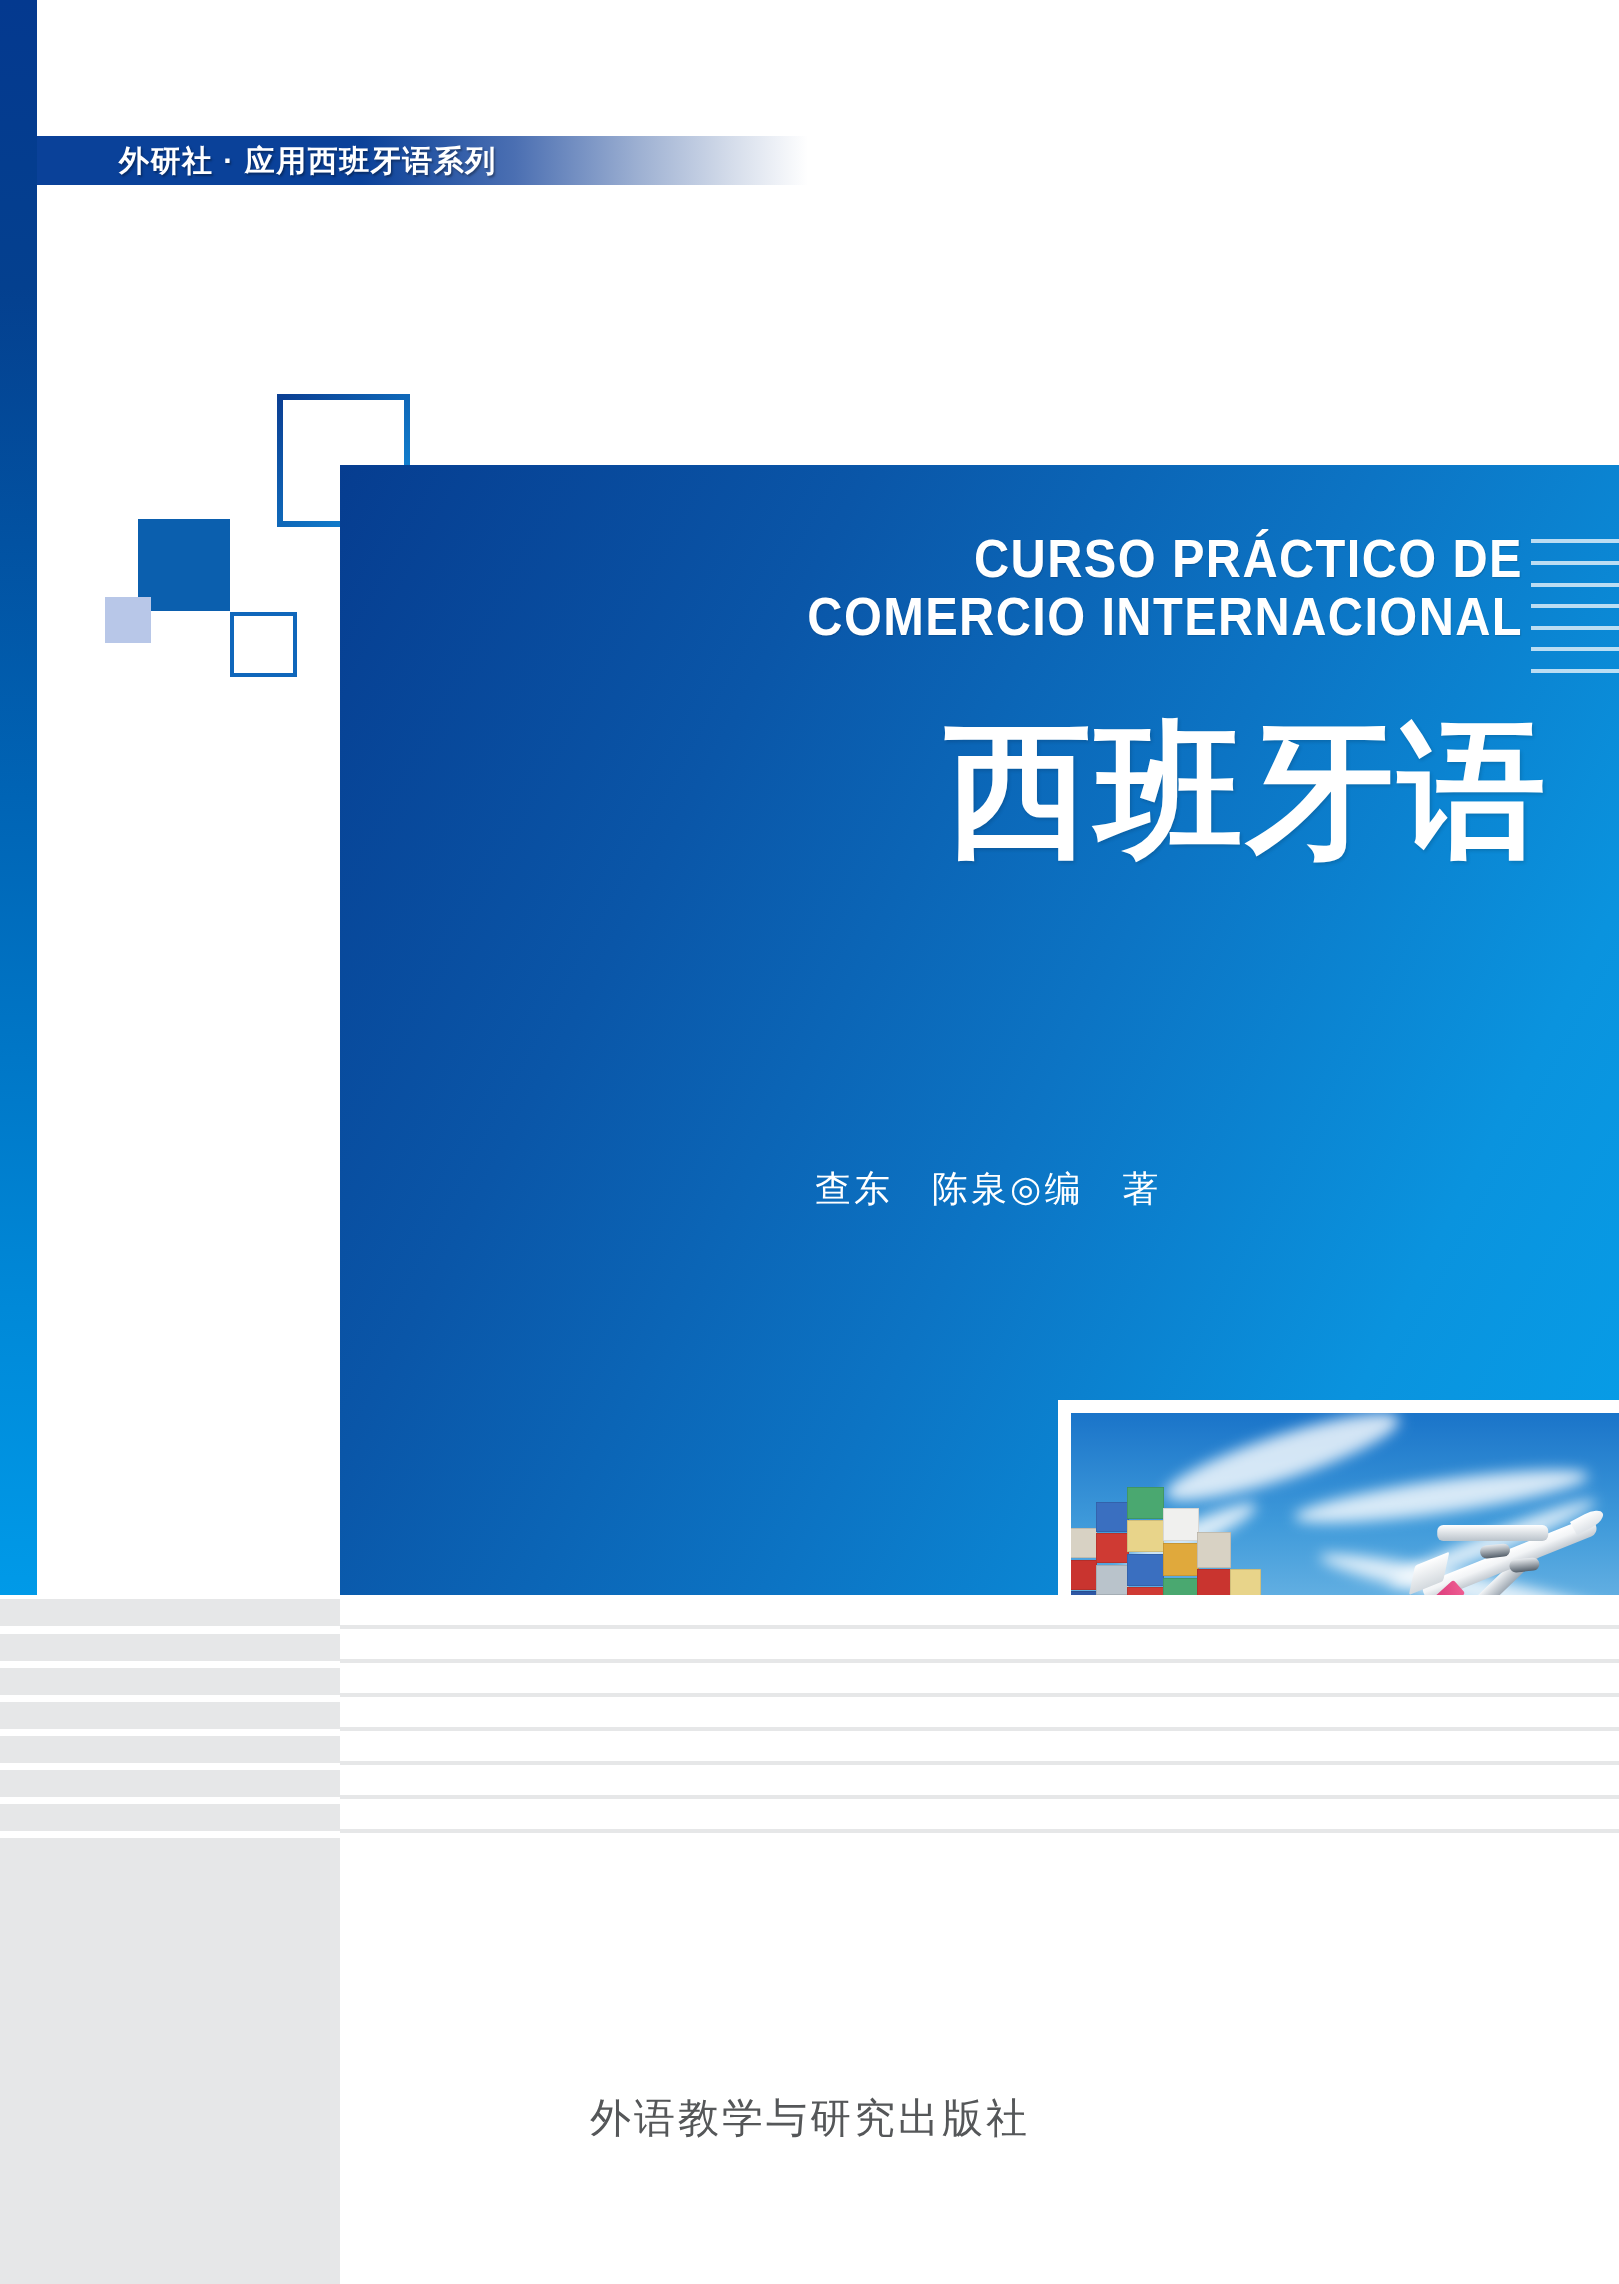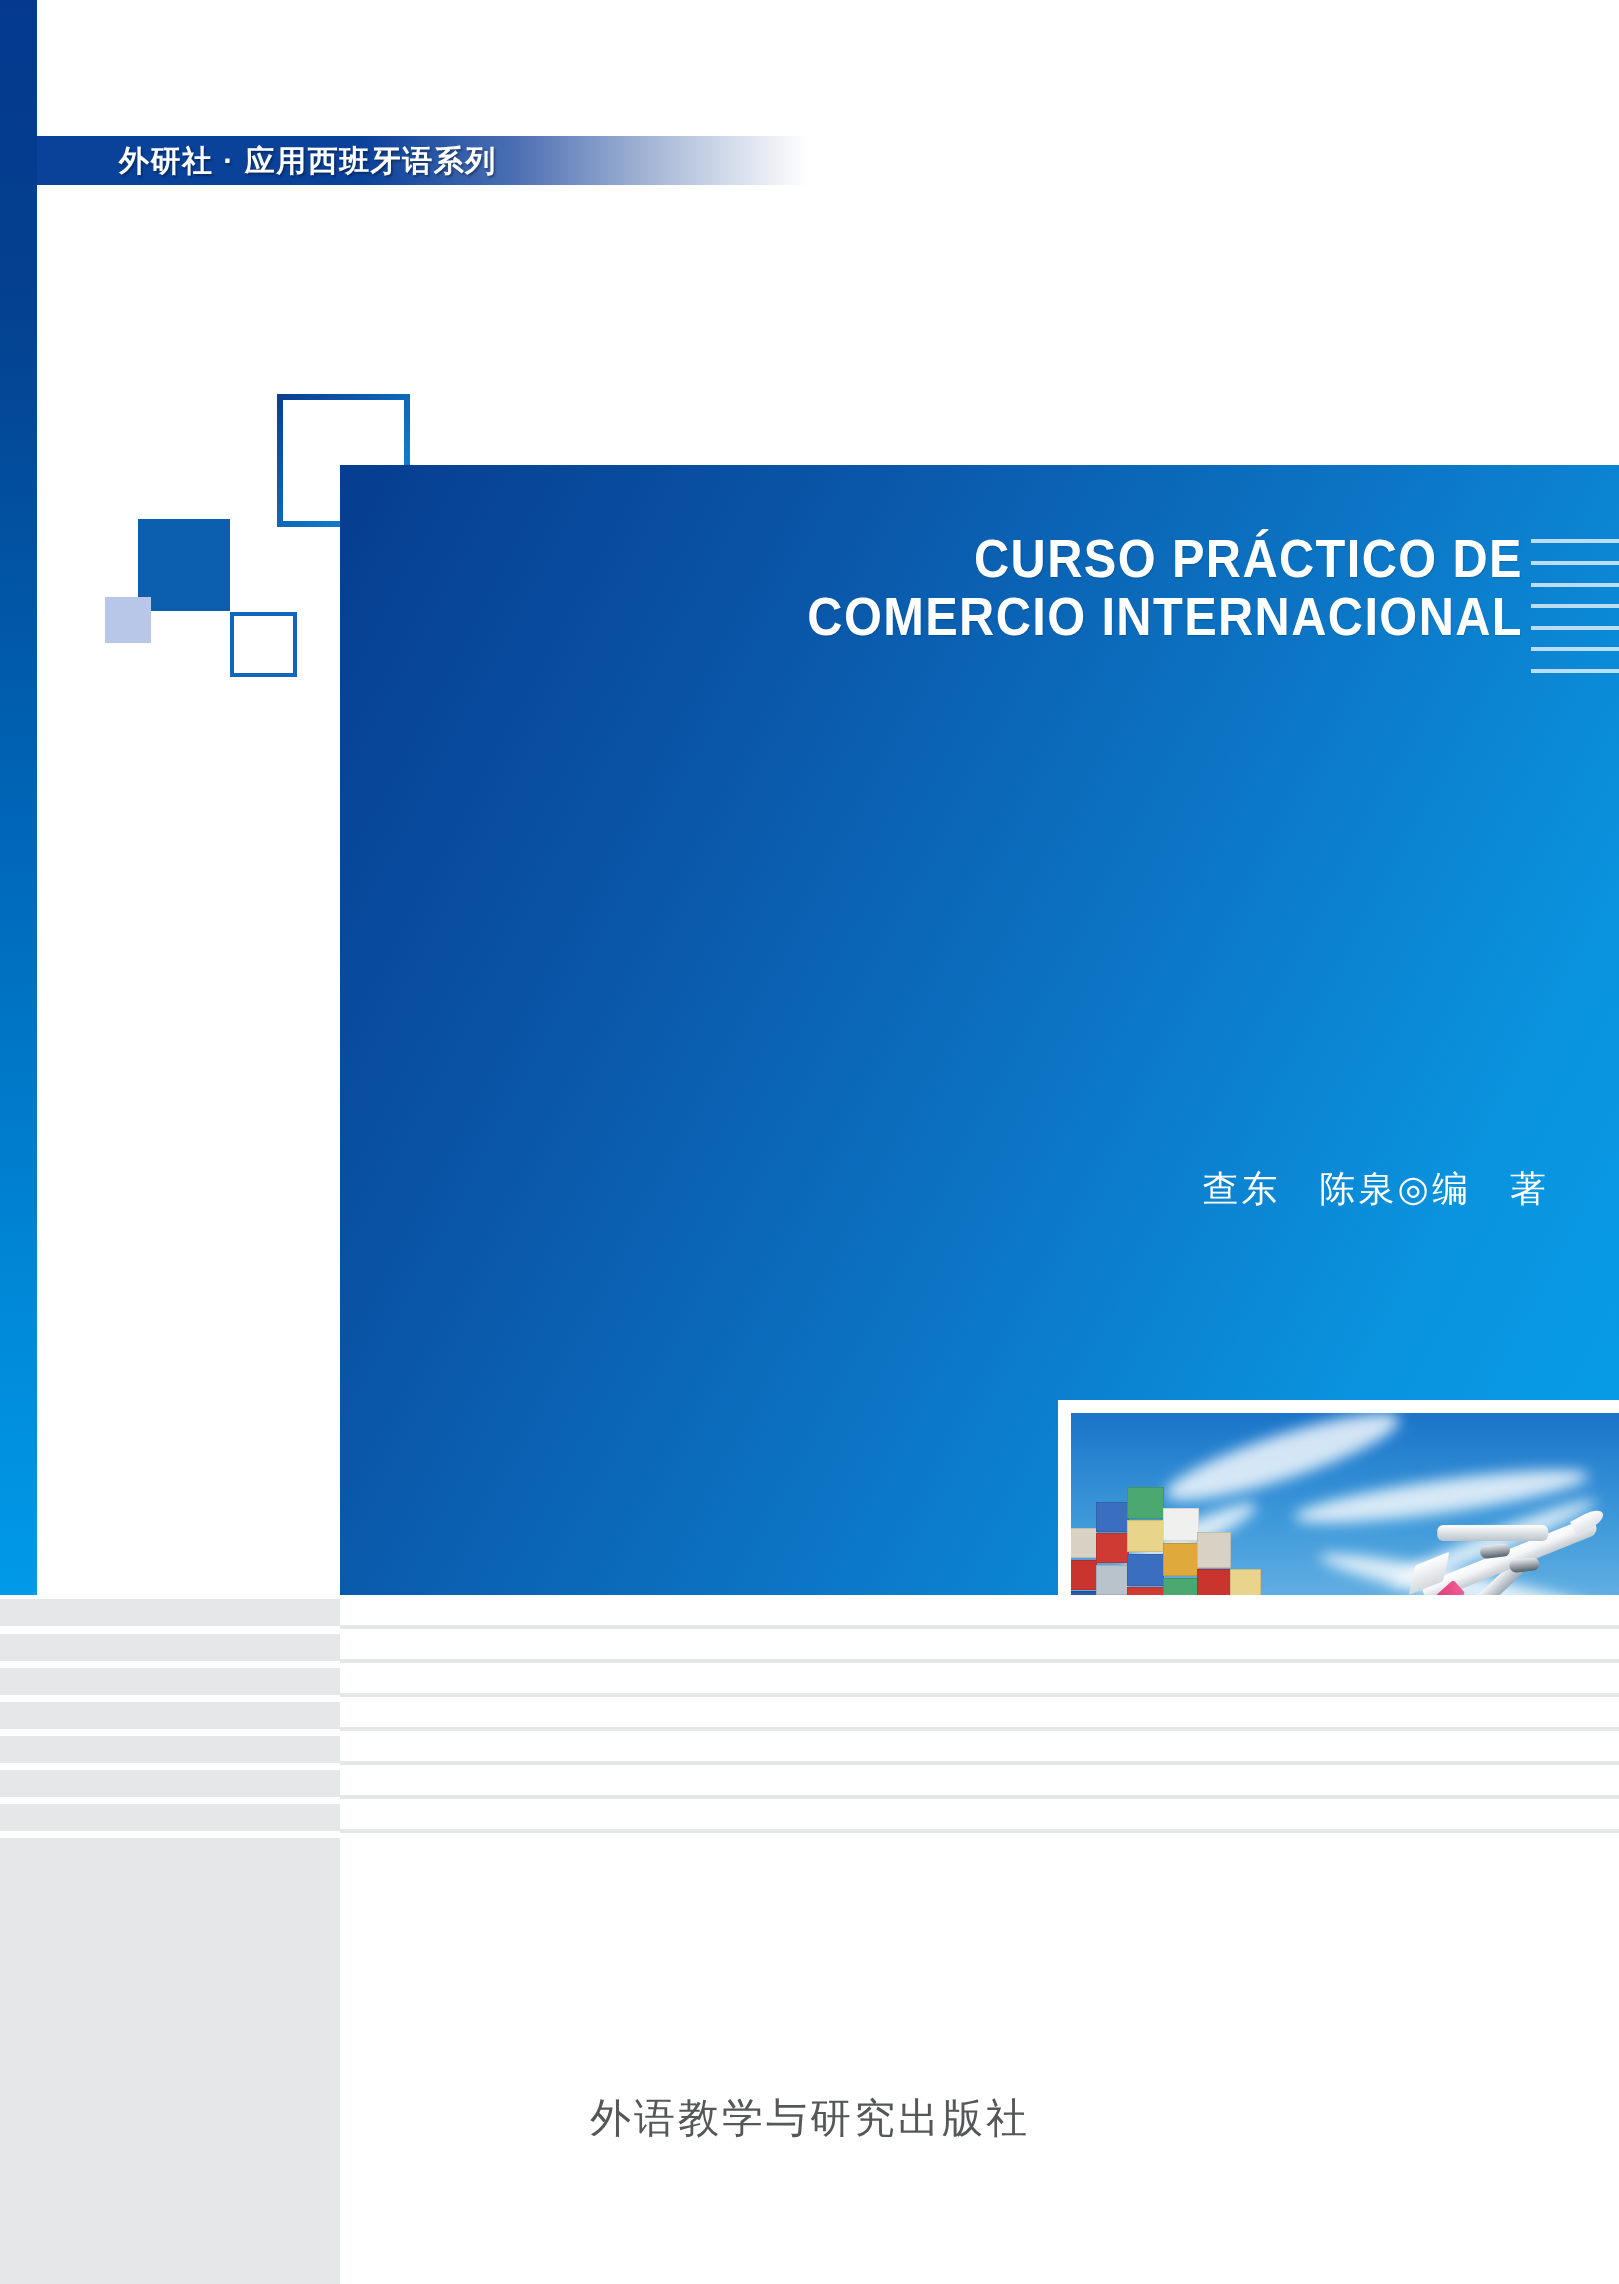--- a/index.html
+++ b/index.html
@@ -128,21 +128,20 @@
     font-family:"DejaVu Sans","Liberation Sans",sans-serif;
     text-shadow:1.5px 1.5px 3.7px rgba(0,0,0,.14);
   }
   .cn-title div{white-space:nowrap;}
 
   
   .authors{
     position:absolute;
     left:815px; top:1165px;
     width:734px;
-    text-align:right;
     color:#ffffff;
     font-size:36px;
     letter-spacing:3px;
     font-family:"DejaVu Sans","Liberation Sans",sans-serif;
     white-space:nowrap;
   }
 
   
   .photo-frame{
     position:absolute;
@@ -258,20 +257,21 @@
       <i></i>
       <i></i>
   </div>
 
   <div class="es-title">
     <div>CURSO PRÁCTICO DE</div>
     <div>COMERCIO INTERNACIONAL</div>
   </div>
 
   <div class="cn-title">
+    <div>西班牙语</div>
   </div>
 
   <div class="authors">查东　陈泉◎编　著</div>
 
   <div class="photo-frame">
     <div class="photo">
       <span class="cloud c1"></span>
       <span class="cloud c2"></span>
       <span class="cloud c3"></span>
       <span class="cloud c4"></span>

